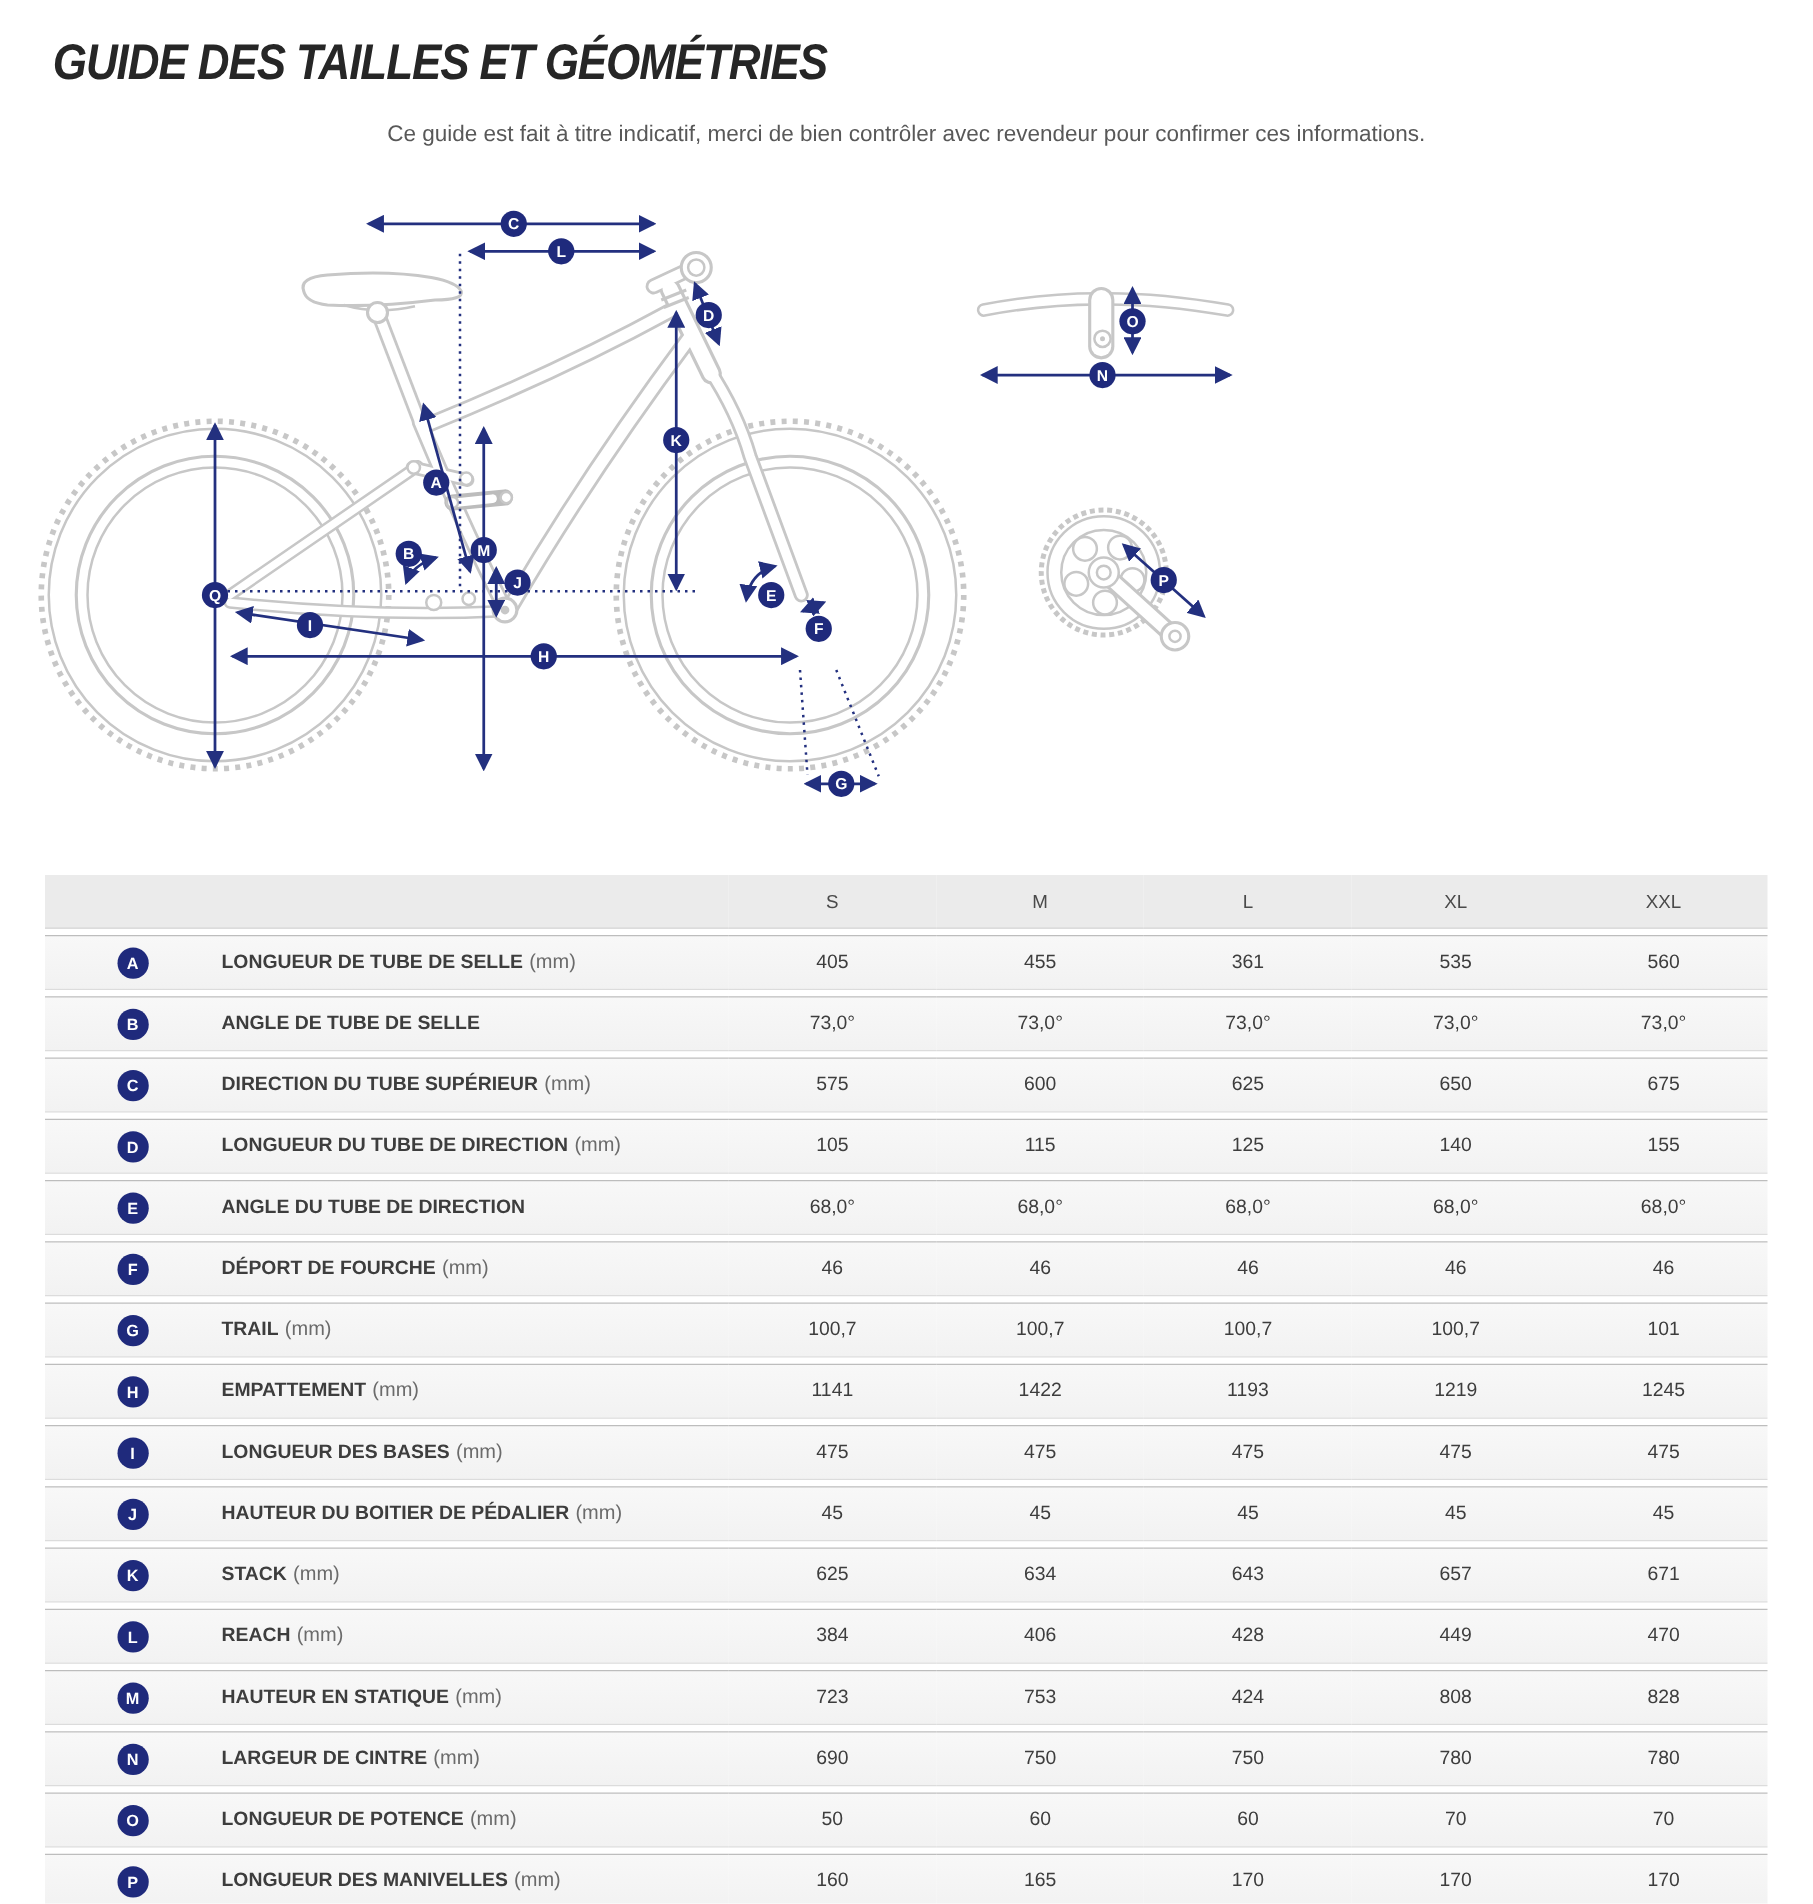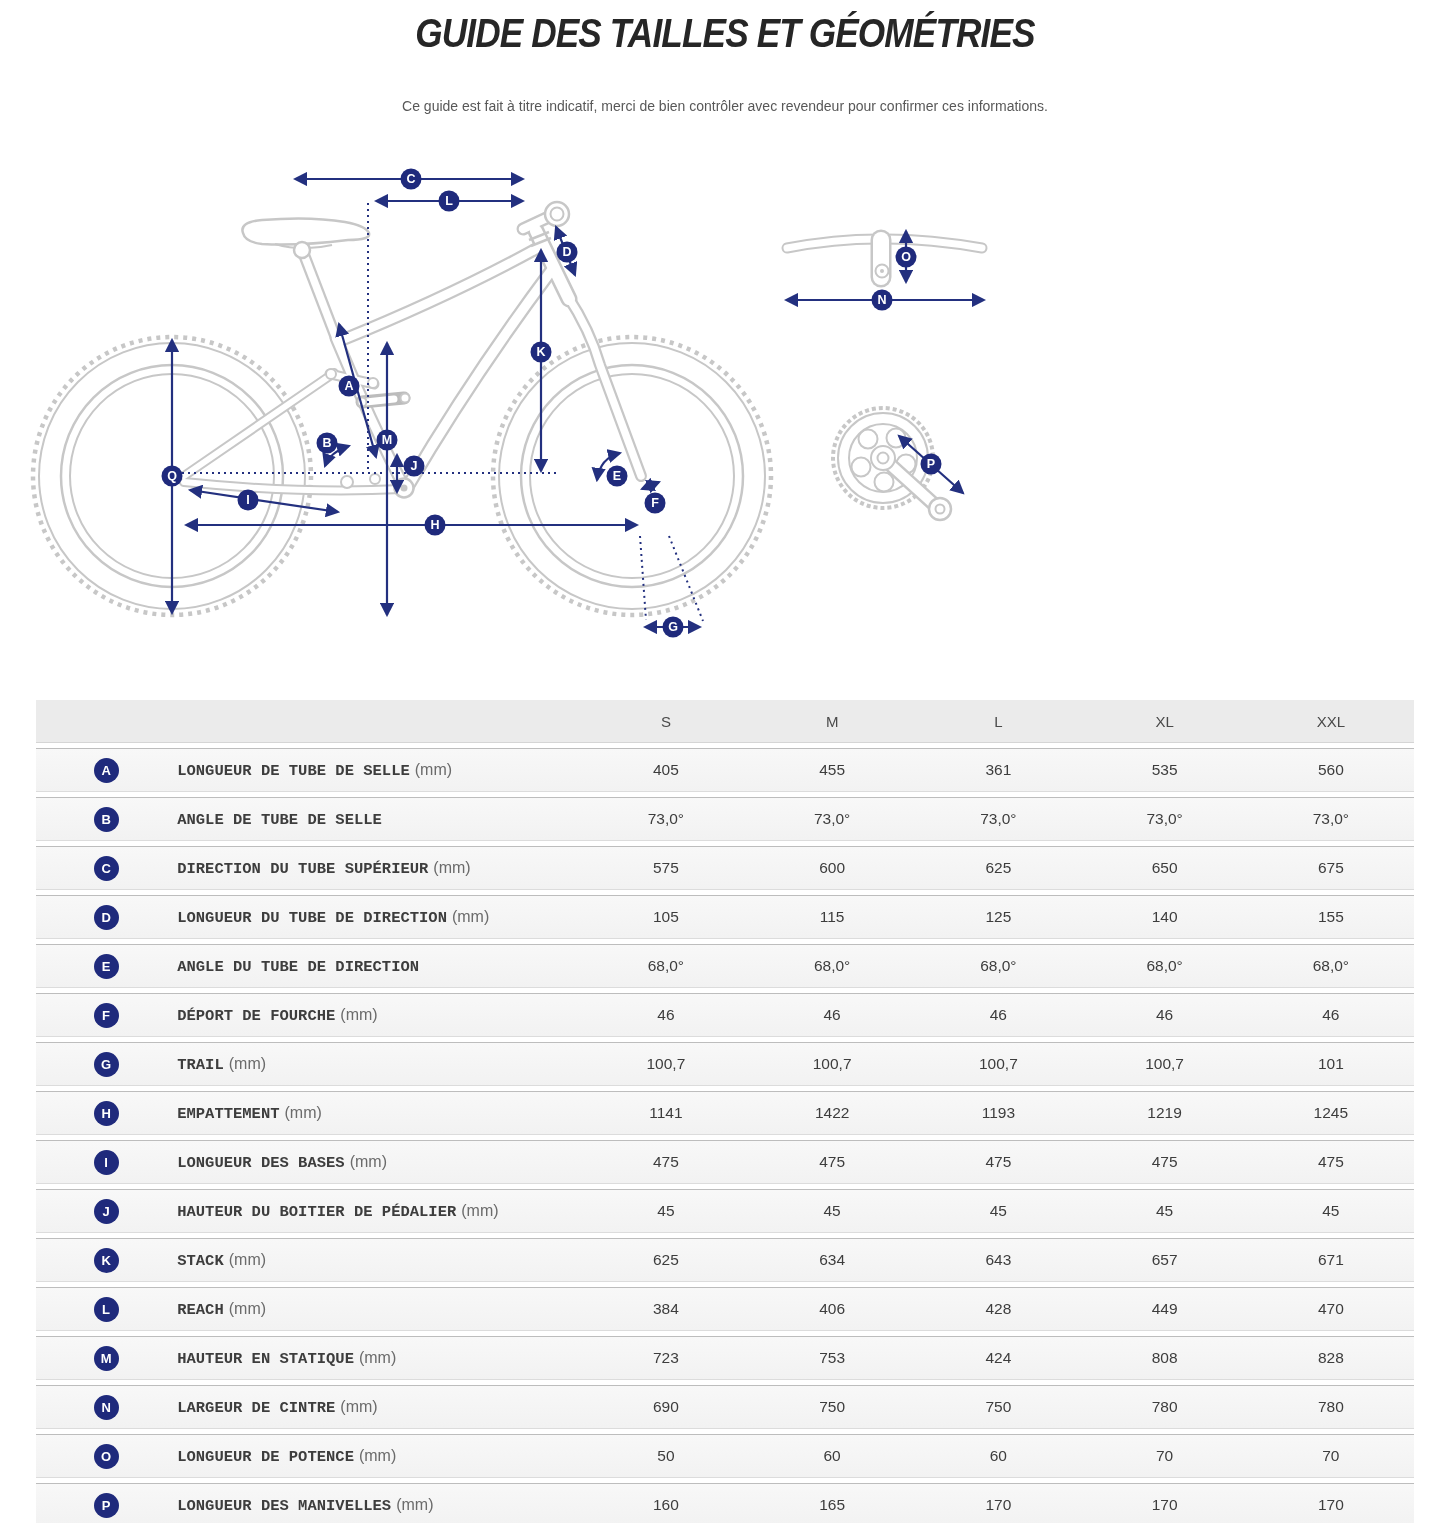--- a/index.html
+++ b/index.html
@@ -1,41 +1,41 @@
 <!DOCTYPE html>
 <html><head>
 <meta charset="utf-8">
 <style>
   html,body{margin:0;padding:0;background:#ffffff;}
   .page{position:relative;width:1450px;height:1523px;background:#fff;overflow:hidden;
         font-family:"Liberation Sans", sans-serif;}
-  .title-wrap{position:absolute;top:11px;left:0;width:100%;text-align:center;}
+  .title-wrap{position:absolute;top:28px;left:0;width:100%;}
   .title{display:inline-block;font-style:italic;font-weight:700;font-size:40px;color:#262626;
          letter-spacing:-1px;transform:scaleX(.88);white-space:nowrap;}
   .subtitle-wrap{position:absolute;top:97px;left:0;width:100%;text-align:center;}
-  .subtitle{font-size:14px;color:#585858;}
+  .subtitle{font-size:18px;color:#585858;}
 
   .diagram-svg{position:absolute;top:140px;left:0;}
 
   .geo-table{position:absolute;top:695px;left:36px;width:1378px;
              border-collapse:separate;border-spacing:0 5px;table-layout:fixed;}
   .geo-table col.c-letter{width:140px;}
   .geo-table col.c-label{width:406px;}
   .geo-table col.c-size{width:166px;}
   .geo-table thead th{background:#ebebeb;height:40px;font-weight:400;font-size:15px;color:#4a4a4a;
                       border-bottom:1px solid #d5d5d5;text-align:center;}
   .geo-table tbody td{background:linear-gradient(#f8f8f8,#f2f2f2);height:40px;
                       border-top:1px solid #bdbdbd;border-bottom:1px solid #dcdcdc;
                       vertical-align:middle;}
   .geo-table td.cell-letter{text-align:center;}
   .geo-table td.cell-val{text-align:center;font-size:15.5px;color:#3d3d3d;}
   .badge-table{display:inline-flex;align-items:center;justify-content:center;
                width:25px;height:25px;border-radius:50%;background:#1f2a7c;}
   .badge-table span{color:#fff;font-size:13px;font-weight:700;line-height:1;}
-  .cell-label .lbl{font-size:15.5px;font-weight:700;color:#3d3d3d;font-family:Liberation Mono, monospace;}
+  .cell-label .lbl{font-size:15.5px;font-weight:700;color:#3d3d3d;}
   .cell-label .unit{font-size:16px;font-weight:400;color:#6b6b6b;margin-left:5px;}
 
   
   .g-stroke{stroke:#c7c7c7;fill:none;}
   .w-stroke{stroke:#ffffff;fill:none;}
   .navy{stroke:#23307f;fill:none;stroke-width:2.2;}
   .navy-dot{stroke:#23307f;fill:none;stroke-width:2;stroke-dasharray:2 4;}
   .badge circle{fill:#1f2a7c;}
   .badge text{fill:#fff;font-family:"Liberation Sans",sans-serif;font-size:12.5px;font-weight:700;
               text-anchor:middle;}

